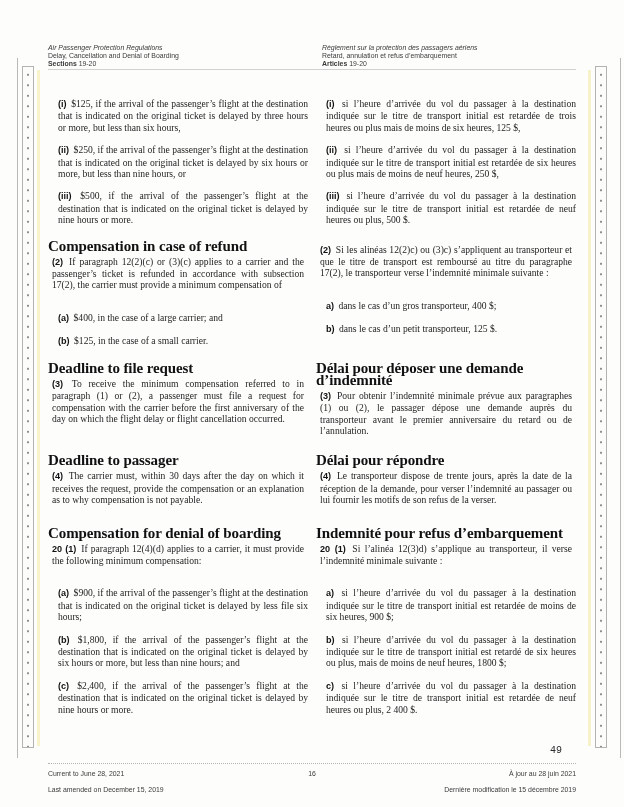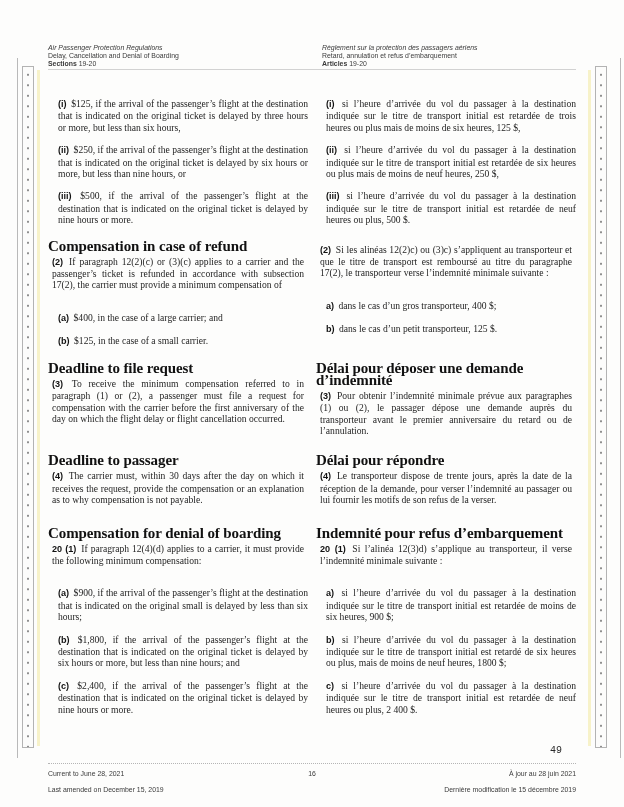--- a/index.html
+++ b/index.html
@@ -137,21 +137,21 @@
       <div class="cell">
         <h2 class="sec-heading">Délai pour répondre</h2>
         <p class="para"><span class="pnum">(4)</span> <span>Le transporteur dispose de trente jours, après la date de la réception de la demande, pour verser l’indemnité au passager ou lui fournir les motifs de son refus de la verser.</span></p>
       </div>
     </div>
 
     <div class="row r5">
       <div class="cell">
         <h2 class="sec-heading">Compensation for denial of boarding</h2>
         <p class="para"><span class="pnum">20 (1)</span> <span>If paragraph 12(4)(d) applies to a carrier, it must provide the following minimum compensation:</span></p>
-        <div class="item"><span class="ilbl">(a)</span> <span>$900, if the arrival of the passenger’s flight at the destination that is indicated on the original small is delayed by less than six hours;</span></div>
+        <div class="item"><span class="ilbl">(a)</span> <span>$900, if the arrival of the passenger’s flight at the destination that is indicated on the original ticket is delayed by less file six hours;</span></div>
         <div class="item"><span class="ilbl">(b)</span> <span>$1,800, if the arrival of the passenger’s flight at the destination that is indicated on the original ticket is delayed by six hours or more, but less than nine hours; and</span></div>
         <div class="item"><span class="ilbl">(c)</span> <span>$2,400, if the arrival of the passenger’s flight at the destination that is indicated on the original ticket is delayed by nine hours or more.</span></div>
       </div>
       <div class="cell">
         <h2 class="sec-heading">Indemnité pour refus d’embarquement</h2>
         <p class="para"><span class="pnum">20 (1)</span> <span>Si l’alinéa 12(3)d) s’applique au transporteur, il verse l’indemnité minimale suivante :</span></p>
         <div class="item"><span class="ilbl">a)</span> <span>si l’heure d’arrivée du vol du passager à la destination indiquée sur le titre de transport initial est retardée de moins de six heures, 900 $;</span></div>
         <div class="item"><span class="ilbl">b)</span> <span>si l’heure d’arrivée du vol du passager à la destination indiquée sur le titre de transport initial est retardé de six heures ou plus, mais de moins de neuf heures, 1800 $;</span></div>
         <div class="item"><span class="ilbl">c)</span> <span>si l’heure d’arrivée du vol du passager à la destination indiquée sur le titre de transport initial est retardée de neuf heures ou plus, 2 400 $.</span></div>
       </div>

